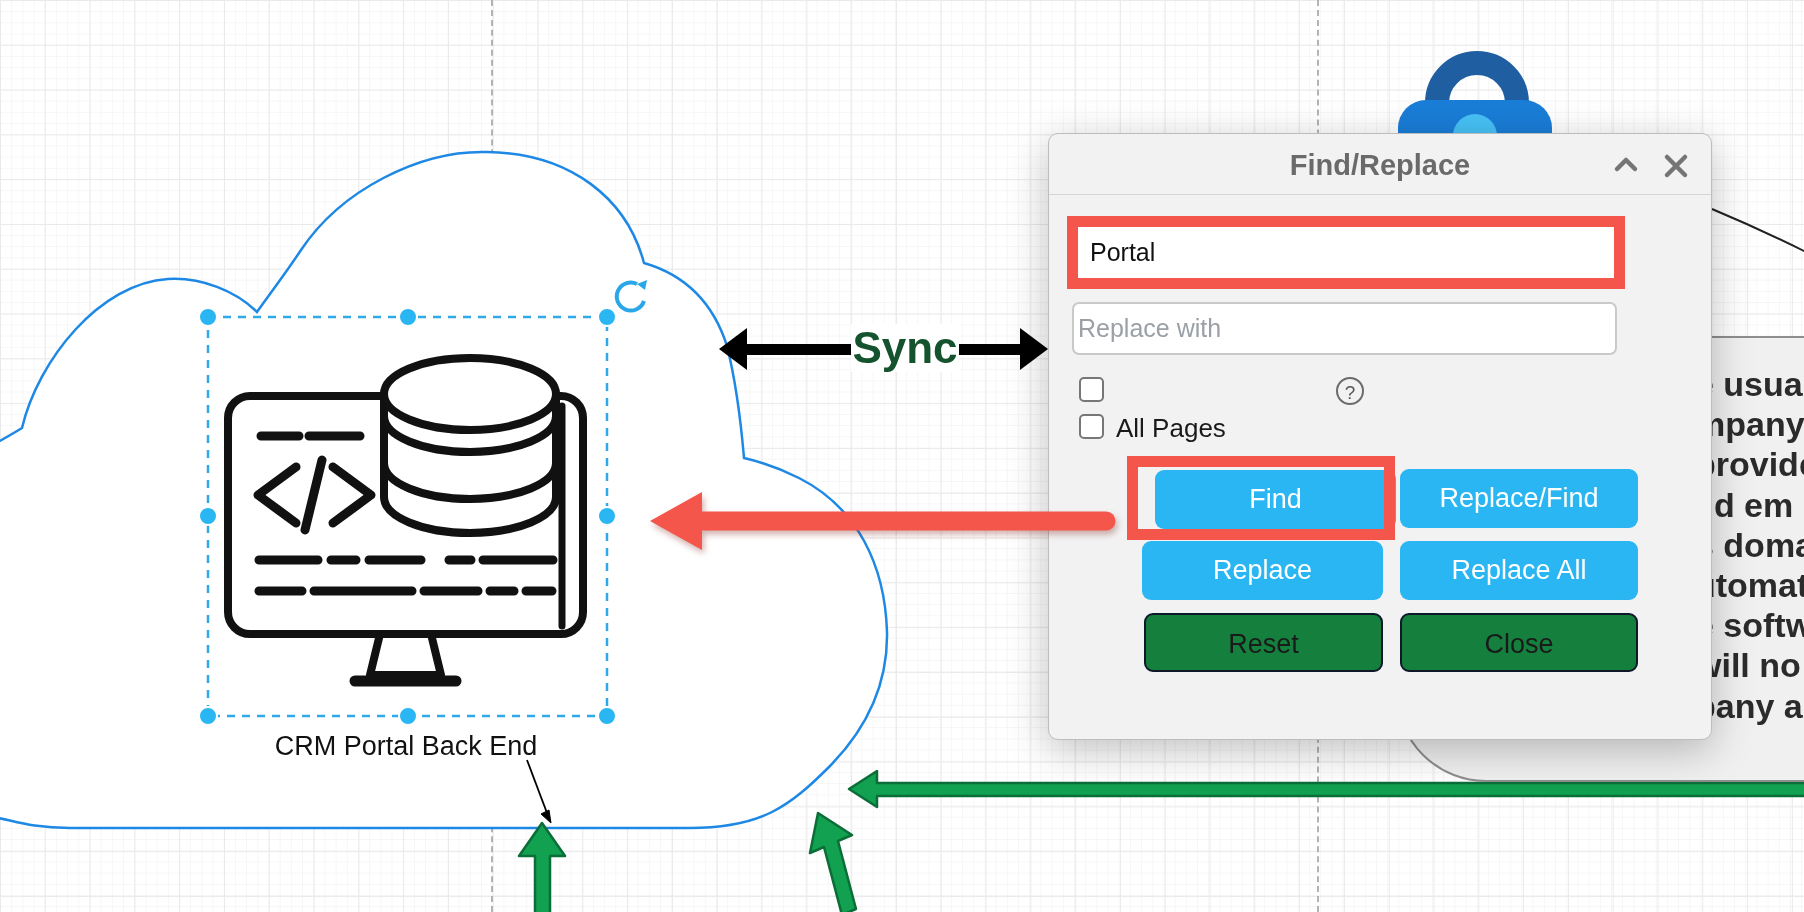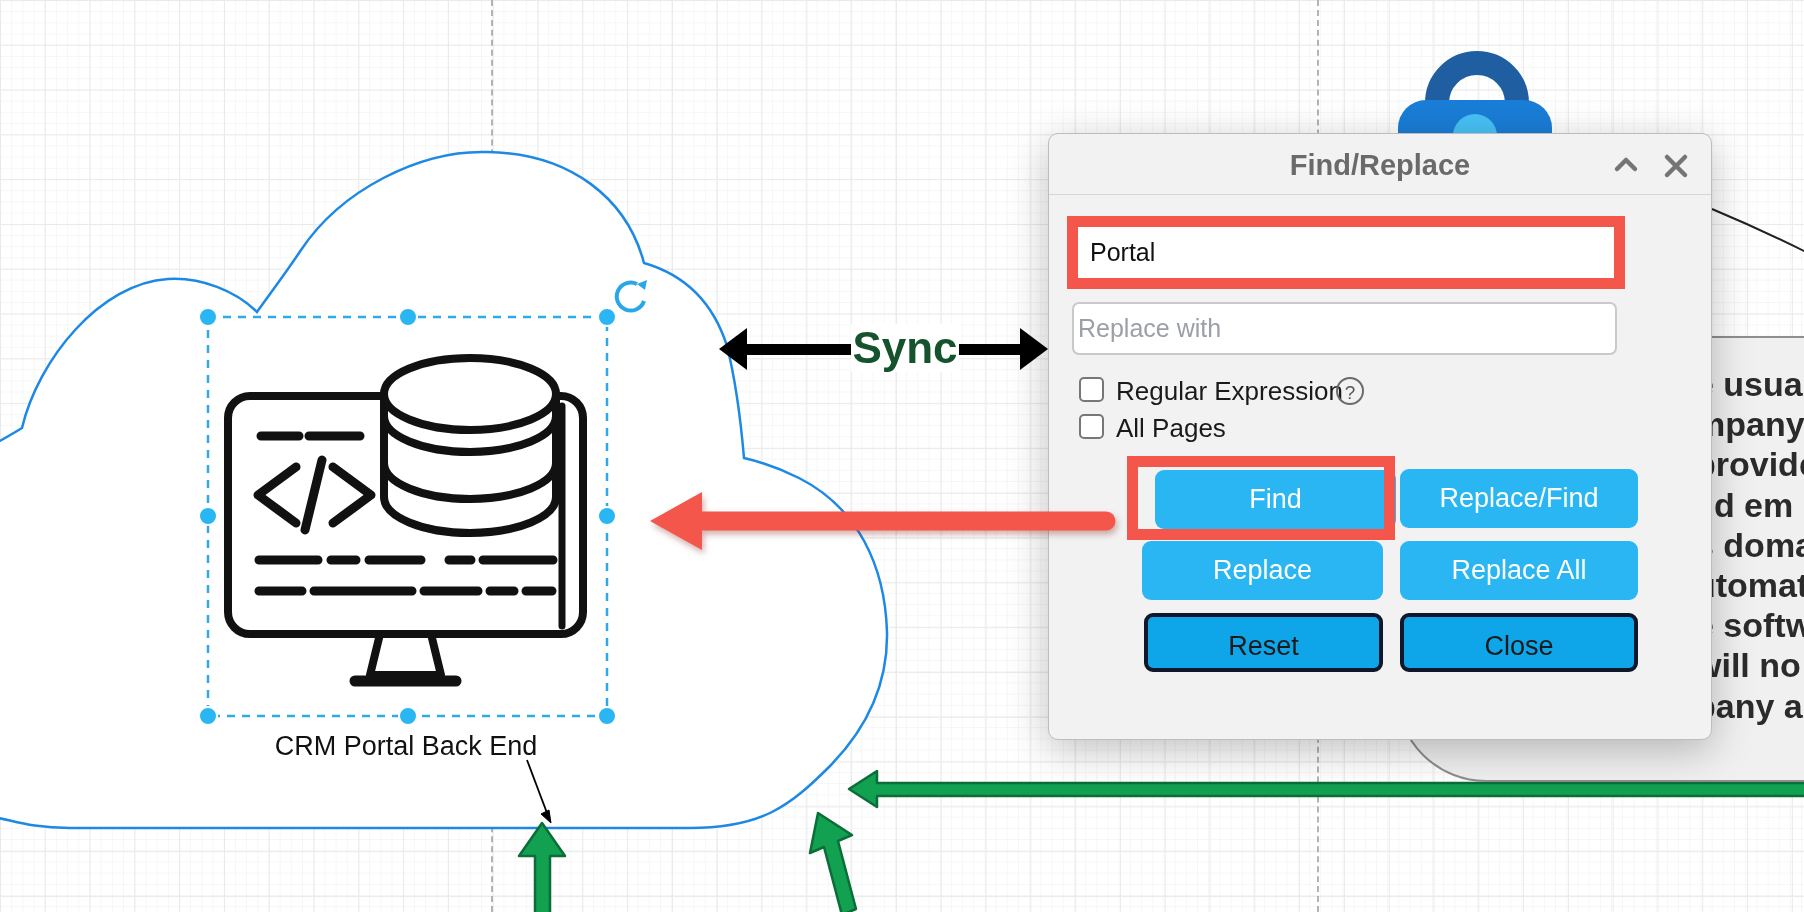--- a/index.html
+++ b/index.html
@@ -38,21 +38,21 @@
     background:#fff;font-size:25px;font-family:"Liberation Sans",sans-serif;color:#333;padding:0 4px;box-sizing:border-box;}
   #replace-input::placeholder{color:#9aa0a6;}
   .chkrow{position:absolute;left:30px;height:26px;}
   .chkbox{position:absolute;left:0;top:0;width:25px;height:25px;border:2px solid #777;border-radius:5px;background:#fff;box-sizing:border-box;cursor:pointer;}
   .chklabel{position:absolute;left:37px;top:-1px;font-size:26px;color:#1a1a1a;white-space:nowrap;}
   #row-regex{top:243px;width:400px;} #row-allpages{top:280px;width:300px;}
   #help-circle{position:absolute;left:287px;top:243px;width:28px;height:28px;border:2.5px solid #6b6b6b;border-radius:50%;
     font-size:19px;color:#555;text-align:center;line-height:27px;box-sizing:border-box;cursor:pointer;}
   .btn{position:absolute;width:241px;height:59px;border-radius:9px;font-size:27px;text-align:center;line-height:59px;cursor:pointer;box-sizing:border-box;}
   .btn-blue{background:#29b6f2;color:#fff;}
-  .btn-gray{background:#0ea5e9;color:#1a1a1a;border:4px solid #0f172a;}
+  .btn-gray{background:#15803d;color:#1a1a1a;border:2px solid #0f172a;}
   #btn-find{left:106px;top:336px;} #btn-replacefind{left:351px;top:335px;width:238px;}
   #btn-replace{left:93px;top:407px;} #btn-replaceall{left:351px;top:407px;width:238px;}
   #btn-reset{left:95px;top:479px;width:239px;} #btn-closebtn{left:351px;top:479px;width:238px;}
   #find-ring{position:absolute;left:1127px;top:456px;width:268px;height:84px;border:11px solid #f4564b;z-index:6;box-sizing:border-box;}
   #red-arrow-svg{position:absolute;left:0;top:0;z-index:7;pointer-events:none;}
   
   #sync-label{position:absolute;left:851px;top:324px;width:108px;height:48px;background:#fff;z-index:2;
     font-weight:bold;font-size:44px;color:#14532d;text-align:center;line-height:48px;}
   #crm-label{position:absolute;left:256px;top:731px;width:300px;text-align:center;font-size:27px;color:#111;z-index:2;}
   .notrow{white-space:nowrap;}
@@ -166,21 +166,20 @@
         <svg width="30" height="30">
             <path d="M6 7 L24 25 M24 7 L6 25" fill="none" stroke="#757575" stroke-width="4.5" stroke-linecap="round"></path>
           </svg>
       </div>
     </div>
 
     <input id="replace-input" placeholder="Replace with" style="">
 
     <div id="row-regex" class="chkrow">
       <div class="chkbox"></div>
-      <div class="chklabel">Regular Expression</div>
     </div>
     <div id="help-circle">?</div>
     <div id="row-allpages" class="chkrow">
       <div class="chkbox"></div>
       <div class="chklabel">All Pages</div>
     </div>
 
     <div id="btn-find" class="btn btn-blue">Find</div>
     <div id="btn-replacefind" class="btn btn-blue">Replace/Find</div>
     <div id="btn-replace" class="btn btn-blue">Replace</div>

